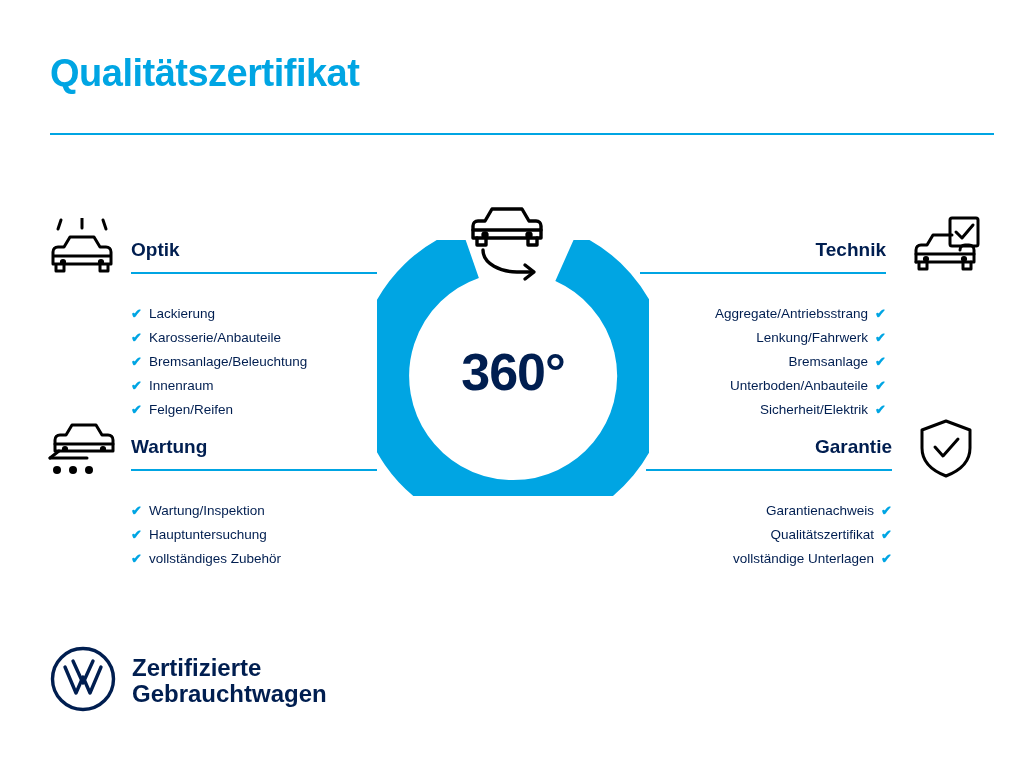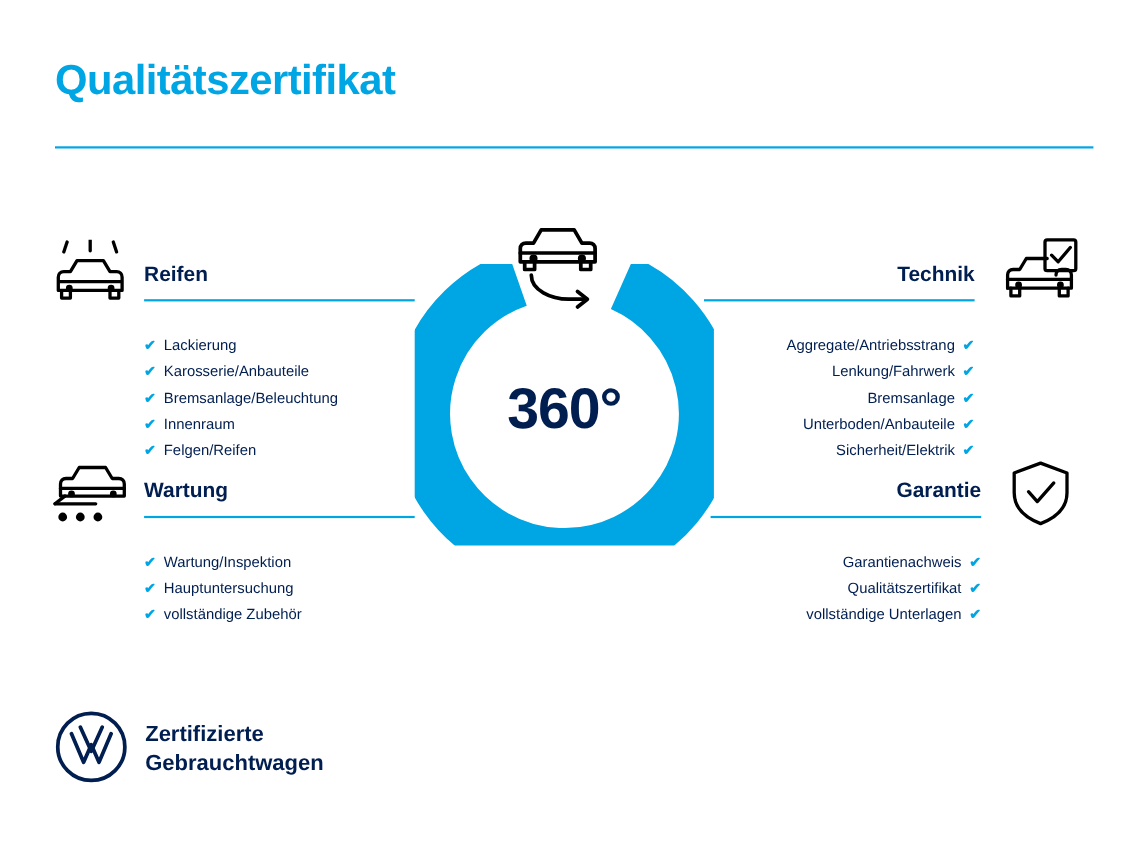--- a/index.html
+++ b/index.html
@@ -103,21 +103,21 @@
     font-weight: bold;
     color: #001E50;
     letter-spacing: -1px;
   }
 
   
   .footer { position: absolute; left: 50px; top: 646px; }
   .footer-text {
     position: absolute;
     left: 132px; top: 655px;
-    font-size: 20px;
+    font-size: 24px;
     font-weight: bold;
     color: #001E50;
     line-height: 26px;
   }
 </style>
 </head>
 <body>
 
 <div class="page">
 
@@ -137,21 +137,21 @@
         <circle cx="16" cy="44" r="1.6" fill="#000"></circle>
         <circle cx="54" cy="44" r="1.6" fill="#000"></circle>
         <path d="M9 46 L9 53 L17 53 L17 46"></path>
         <path d="M53 46 L53 53 L61 53 L61 46"></path>
       </g>
     </svg>
   </div>
 
   <div class="block left" id="block-optik">
     <div class="block-head">
-      <div class="block-title">Reifen</div>
+      <div class="block-title">Optik</div>
       <div class="block-rule"></div>
     </div>
     <div class="items">
       <div class="item"><span class="check">✔</span><span>Lackierung</span></div>
       <div class="item"><span class="check">✔</span><span>Karosserie/Anbauteile</span></div>
       <div class="item"><span class="check">✔</span><span>Bremsanlage/Beleuchtung</span></div>
       <div class="item"><span class="check">✔</span><span>Innenraum</span></div>
       <div class="item"><span class="check">✔</span><span>Felgen/Reifen</span></div>
     </div>
   </div>
@@ -175,21 +175,21 @@
   </div>
 
   <div class="block left" id="block-wartung">
     <div class="block-head">
       <div class="block-title">Wartung</div>
       <div class="block-rule"></div>
     </div>
     <div class="items">
       <div class="item"><span class="check">✔</span><span>Wartung/Inspektion</span></div>
       <div class="item"><span class="check">✔</span><span>Hauptuntersuchung</span></div>
-      <div class="item"><span class="check">✔</span><span>vollständige Zubehör</span></div>
+      <div class="item"><span class="check">✔</span><span>vollständiges Zubehör</span></div>
     </div>
   </div>
 
   <div class="icon-box" id="icon-technik">
     <svg width="70" height="62" viewBox="0 0 70 62">
       <g fill="none" stroke="#000000" stroke-width="3" stroke-linejoin="round" stroke-linecap="round">
         <rect x="38" y="2" width="28" height="28" rx="2"></rect>
         <polyline points="44,16 50,22 61,9"></polyline>
         <path d="M4 46 L4 34 C4 31 6 29 9 29 L15 29 L21 19 L40 19"></path>
         <path d="M48 34 C48 31 50 29 53 29 L57 29 C60 29 62 31 62 34 L62 46 L4 46"></path>

